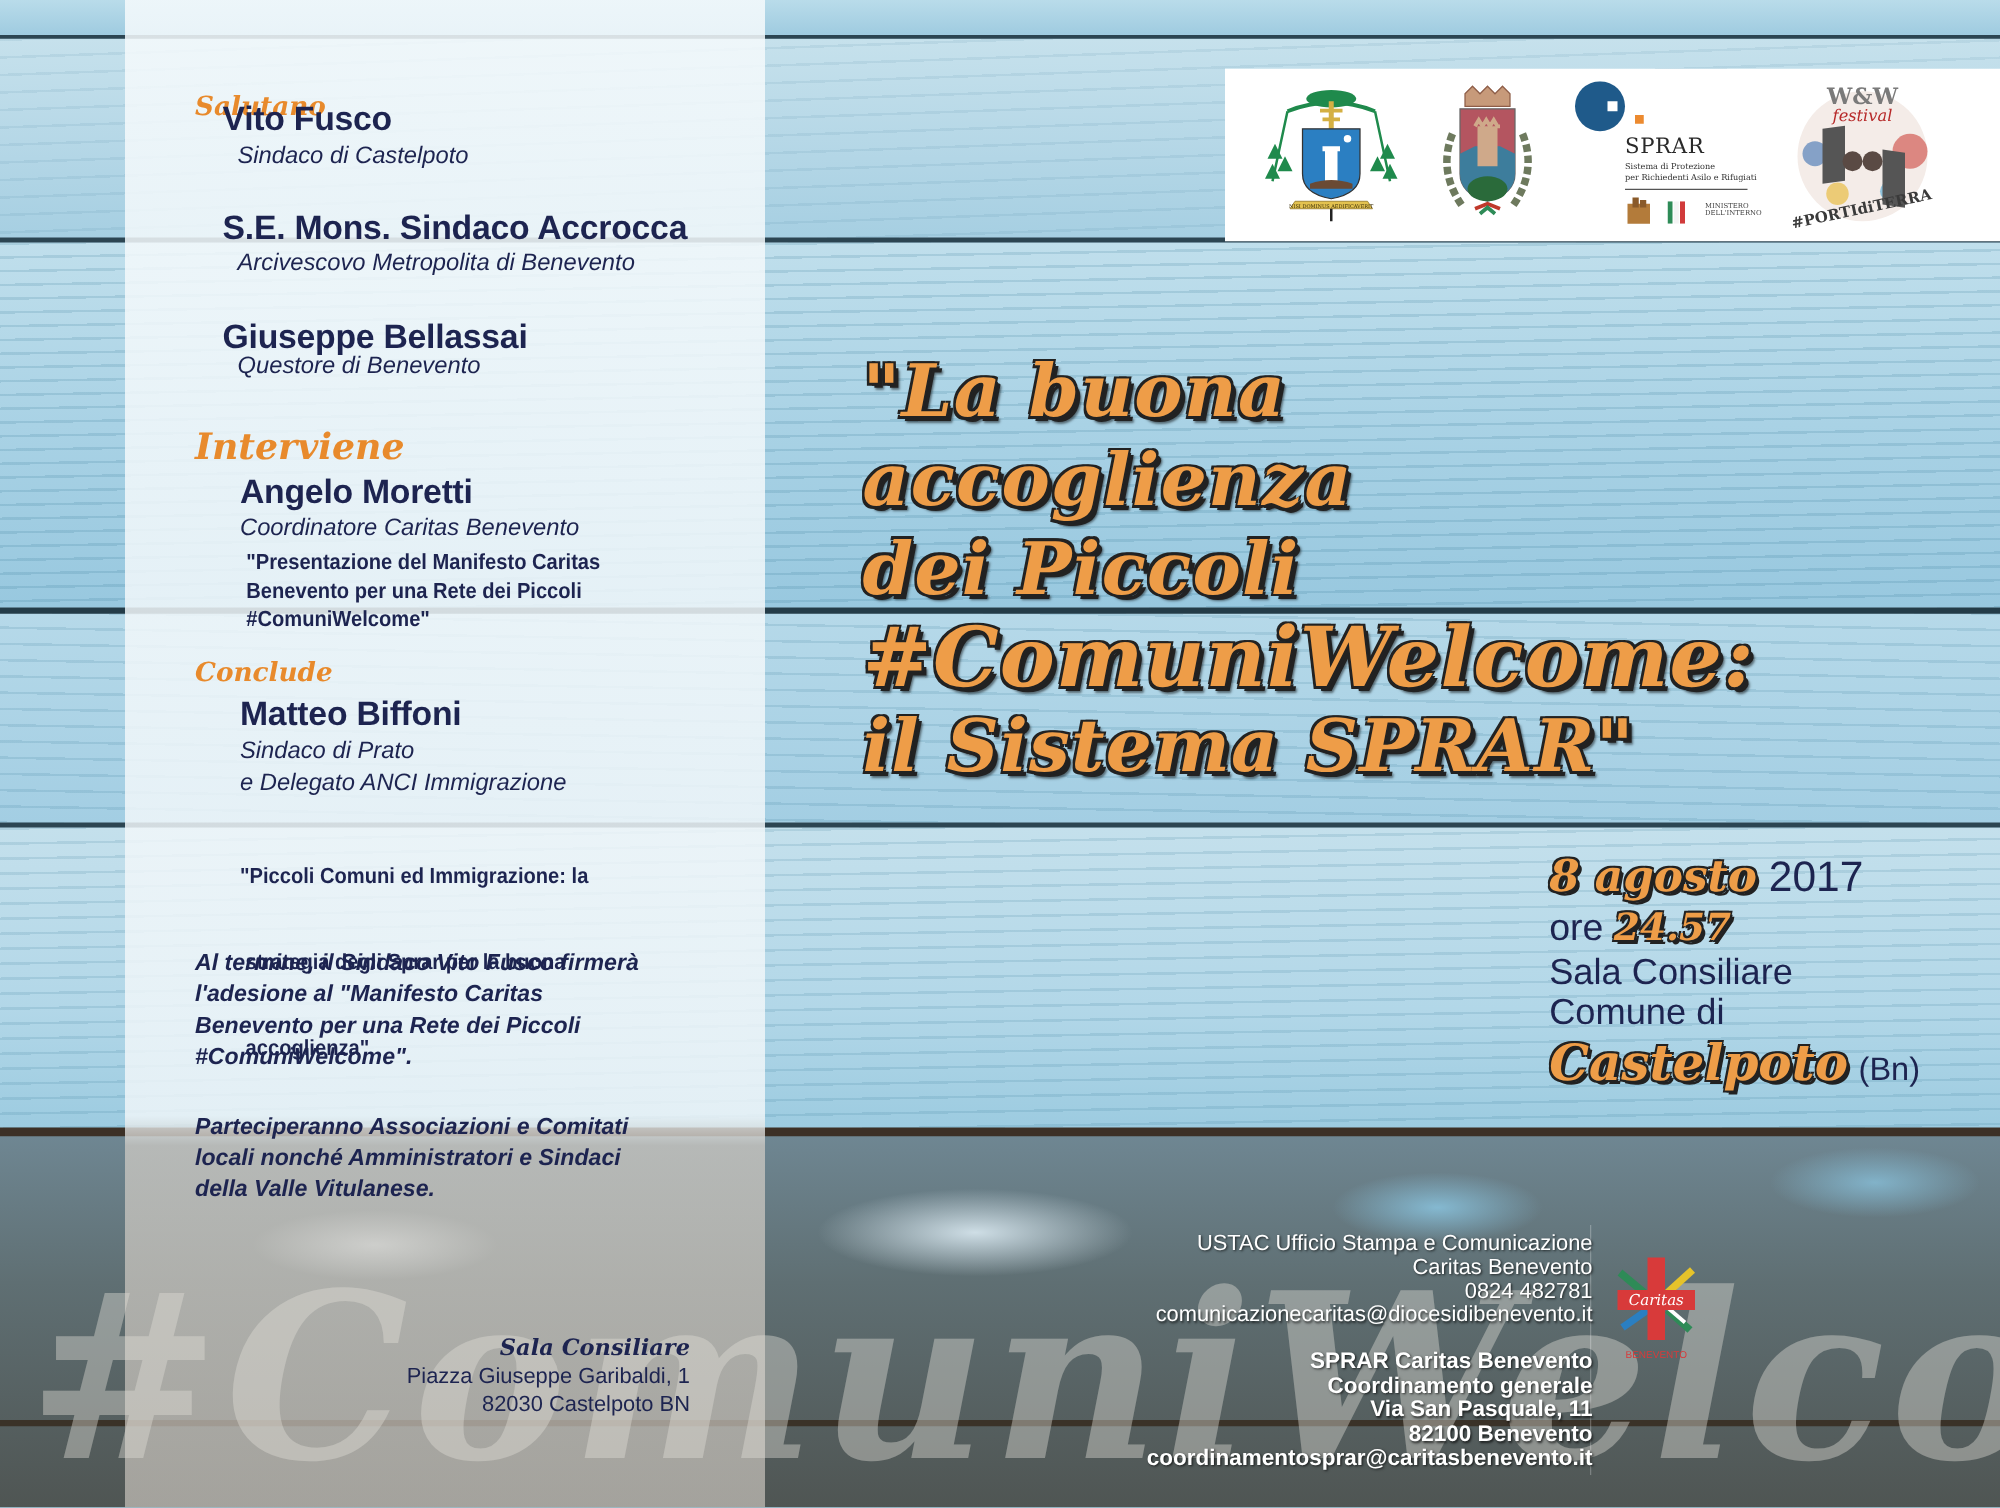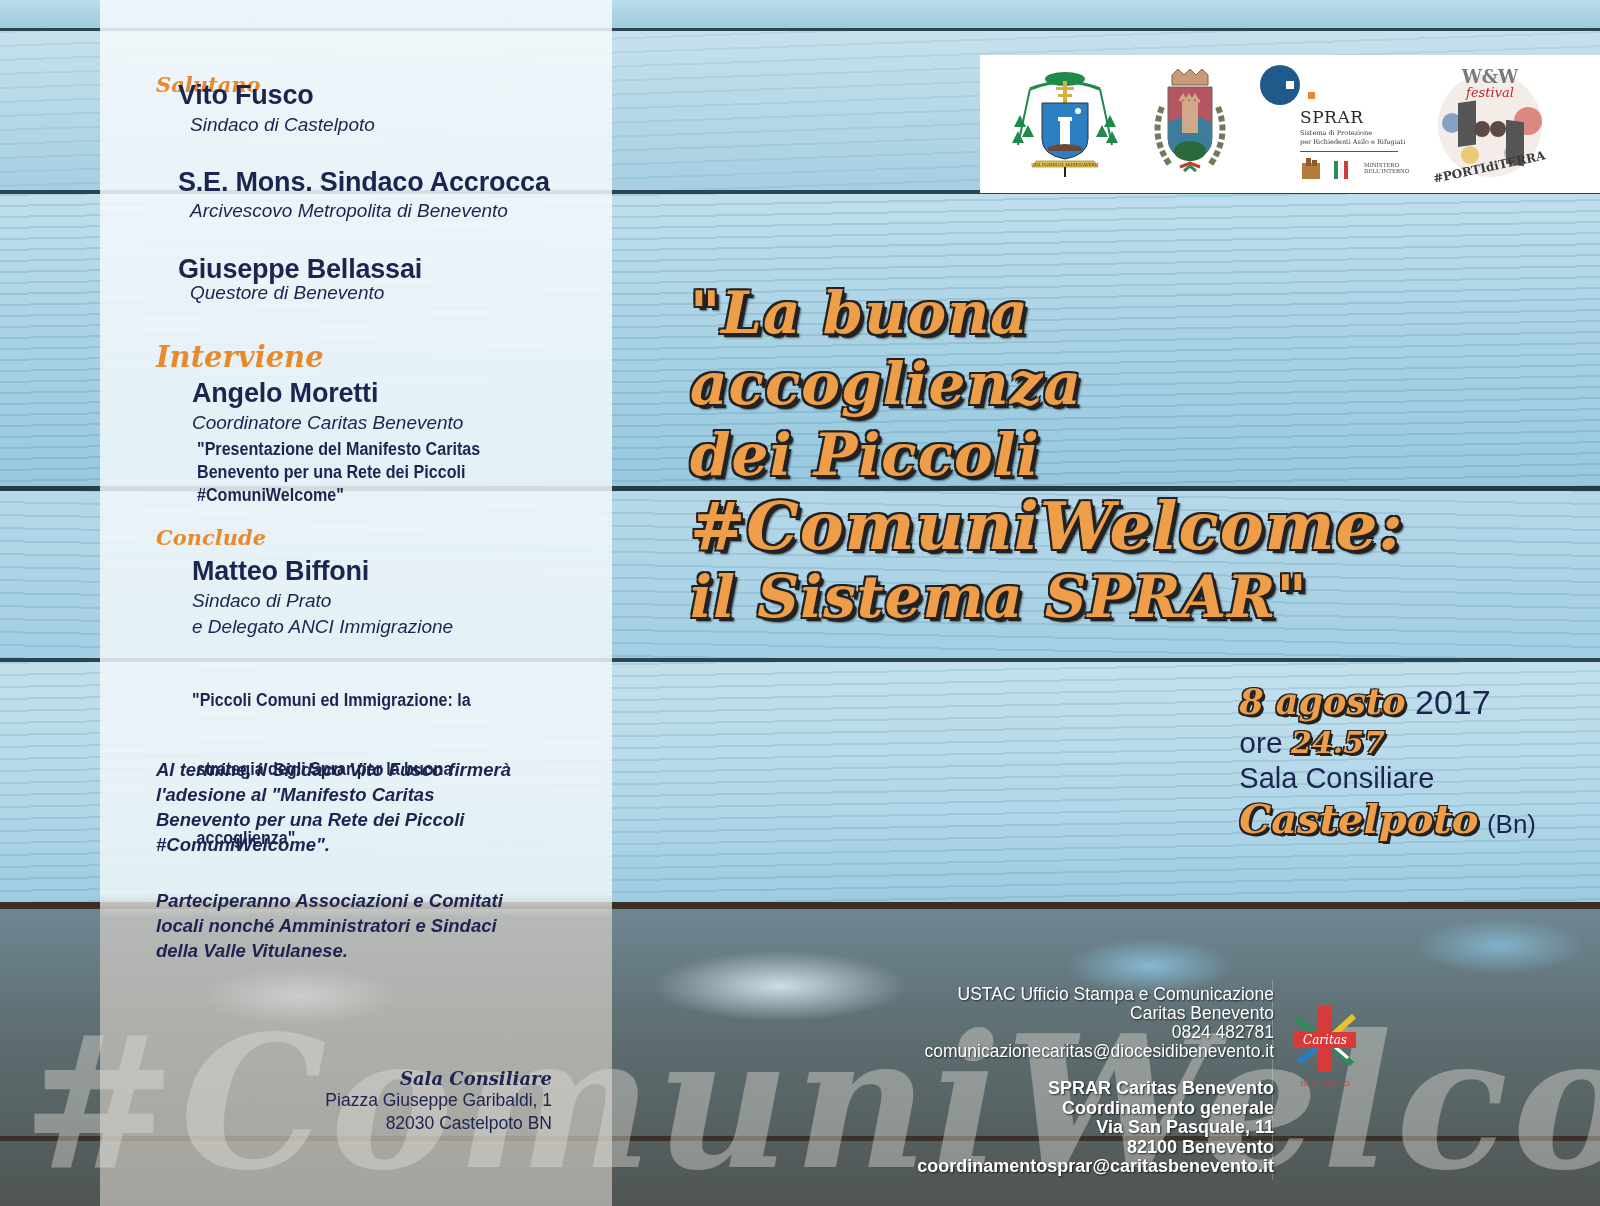--- a/index.html
+++ b/index.html
@@ -281,20 +281,21 @@
 <div class="date-block">
   <div class="row r1">
     <span class="hi">8 agosto</span>
     <span>2017</span>
   </div>
   <div class="row r2">
     <span>ore</span>
     <span class="hi">24.57</span>
   </div>
   <div class="row r3">Sala Consiliare</div>
+  <div class="row r3">Comune di</div>
   <div class="row r5">
     <span class="hi">Castelpoto</span>
     <span class="bn">(Bn)</span>
   </div>
 </div>
 
 <div class="divider-v" style="left:1272px;"></div>
 <div class="contacts">
   <div class="c">USTAC Ufficio Stampa e Comunicazione</div>
   <div class="c">Caritas Benevento</div>

